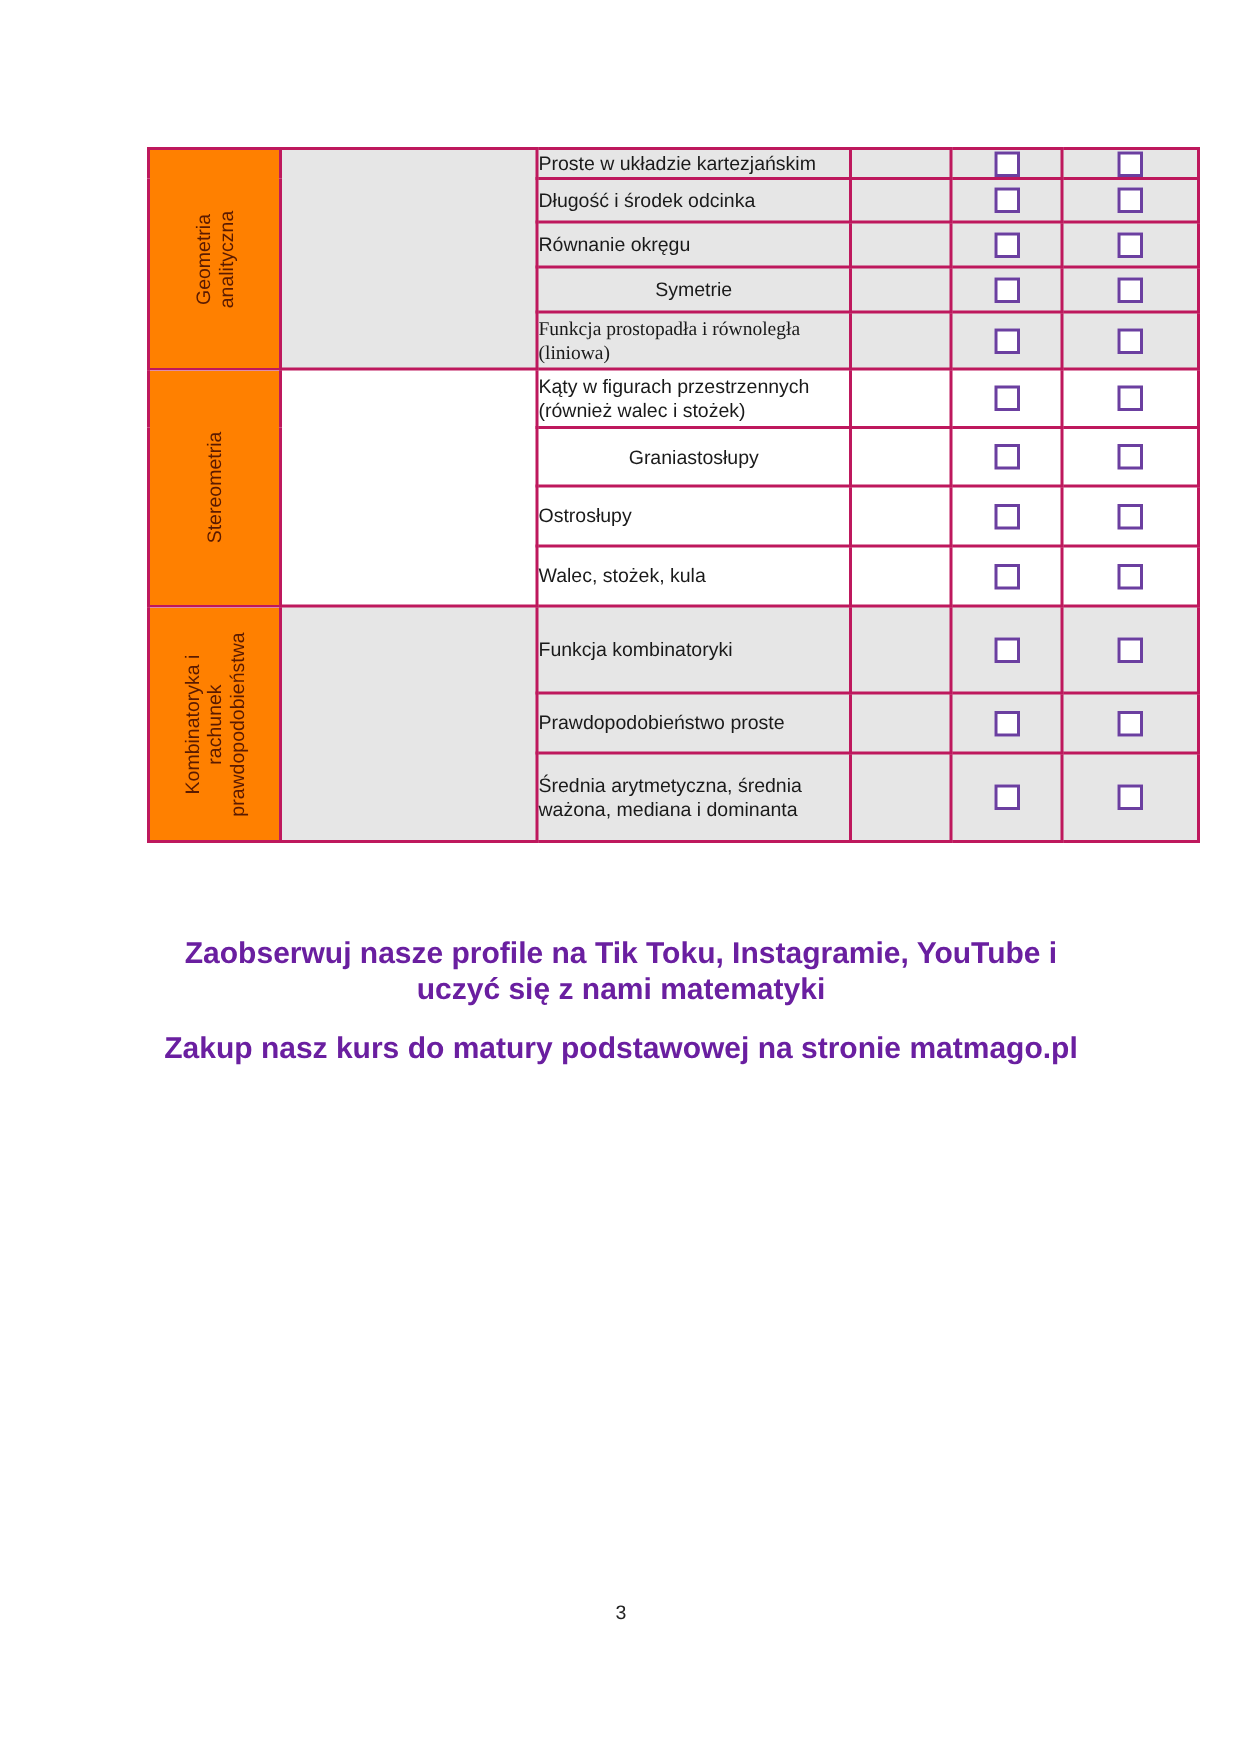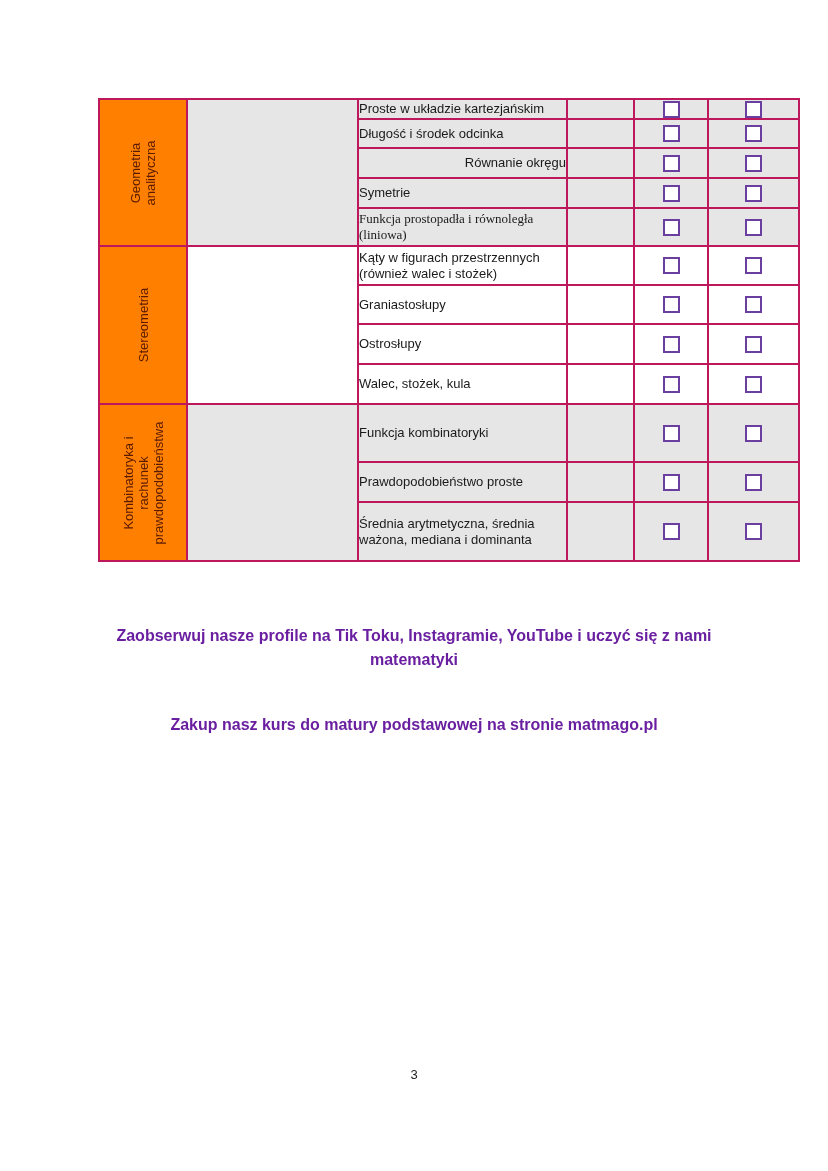--- a/index.html
+++ b/index.html
@@ -9,21 +9,21 @@
   td.cat { background:#ff8000; width:86px; position:relative; }
   td.cat .rot { position:absolute; left:50%; top:50%; transform:translate(-50%,-50%) rotate(-90deg); white-space:nowrap; text-align:center; color:#5a1a00; font-size:13px; line-height:15px; }
   td.blank { width:169px; }
   td.topic { width:207px; padding:0 7px; line-height:16px; }
   td.empty { width:65px; }
   td.chk { width:72px; text-align:center; }
   td.chk2 { width:89px; text-align:center; }
   .box { display:inline-block; width:13px; height:13px; border:2px solid #6b3fa0; background:#fff; vertical-align:middle; }
   .grey td.blank, .grey td.topic, .grey td.empty, .grey td.chk, .grey td.chk2 { background:#e6e6e6; }
   .white td.blank, .white td.topic, .white td.empty, .white td.chk, .white td.chk2 { background:#ffffff; }
-  .promo { position:absolute; left:0; width:828px; text-align:center; color:#6a1fa0; font-weight:bold; font-size:16px; line-height:24px; }
+  .promo { position:absolute; left:0; width:828px; text-align:center; color:#6a1fa0; font-weight:bold; font-size:20px; line-height:24px; }
   .pagenum { position:absolute; left:0; width:828px; top:1067px; text-align:center; font-size:13px; color:#222; }
 </style>
 </head>
 <body>
 
 <table class="checklist">
   <tbody id="tbody">
       <tr class="grey" style="height: 20px;">
         <td class="cat" rowspan="5">
           <div class="rot">Geometria<br>analityczna</div>
@@ -33,27 +33,27 @@
         <td class="empty"></td>
         <td class="chk"><span class="box"></span></td>
         <td class="chk2"><span class="box"></span></td>
       </tr>
       <tr class="grey" style="height: 29px;">
         <td class="topic">Długość i środek odcinka</td>
         <td class="empty"></td>
         <td class="chk"><span class="box"></span></td>
         <td class="chk2"><span class="box"></span></td>
       </tr>
-      <tr class="grey" style="height: 30px; text-align: right;">
+      <tr class="grey" style="height: 30px;">
         <td class="topic">Równanie okręgu</td>
         <td class="empty"></td>
         <td class="chk"><span class="box"></span></td>
         <td class="chk2"><span class="box"></span></td>
       </tr>
-      <tr class="grey" style="height: 30px;">
+      <tr class="grey" style="height: 30px; text-align: center;">
         <td class="topic">Symetrie</td>
         <td class="empty"></td>
         <td class="chk"><span class="box"></span></td>
         <td class="chk2"><span class="box"></span></td>
       </tr>
       <tr class="grey" style="height: 38px; font-family: Liberation Serif, serif;">
         <td class="topic">Funkcja prostopadła i równoległa (liniowa)</td>
         <td class="empty"></td>
         <td class="chk"><span class="box"></span></td>
         <td class="chk2"><span class="box"></span></td>
@@ -61,21 +61,21 @@
       <tr class="white" style="height: 39px;">
         <td class="cat" rowspan="4">
           <div class="rot">Stereometria</div>
         </td>
         <td class="blank" rowspan="4"></td>
         <td class="topic">Kąty w figurach przestrzennych (również walec i stożek)</td>
         <td class="empty"></td>
         <td class="chk"><span class="box"></span></td>
         <td class="chk2"><span class="box"></span></td>
       </tr>
-      <tr class="white" style="height: 39px;">
+      <tr class="white" style="height: 39px; text-align: center;">
         <td class="topic">Graniastosłupy</td>
         <td class="empty"></td>
         <td class="chk"><span class="box"></span></td>
         <td class="chk2"><span class="box"></span></td>
       </tr>
       <tr class="white" style="height: 40px;">
         <td class="topic">Ostrosłupy</td>
         <td class="empty"></td>
         <td class="chk"><span class="box"></span></td>
         <td class="chk2"><span class="box"></span></td>
@@ -105,14 +105,14 @@
       <tr class="grey" style="height: 59px;">
         <td class="topic">Średnia arytmetyczna, średnia ważona, mediana i dominanta</td>
         <td class="empty"></td>
         <td class="chk"><span class="box"></span></td>
         <td class="chk2"><span class="box"></span></td>
       </tr>
     </tbody>
 </table>
 
 <div class="promo" style="top:624px; padding:0 100px; box-sizing:border-box;">Zaobserwuj nasze profile na Tik Toku, Instagramie, YouTube i uczyć się z nami matematyki</div>
-<div class="promo" style="top:713px;">Zakup nasz kurs do matury podstawowej na stronie matmago.pl</div>
+<div class="promo" style="top:687px;">Zakup nasz kurs do matury podstawowej na stronie matmago.pl</div>
 <div class="pagenum">3</div>
 
 </body></html>

